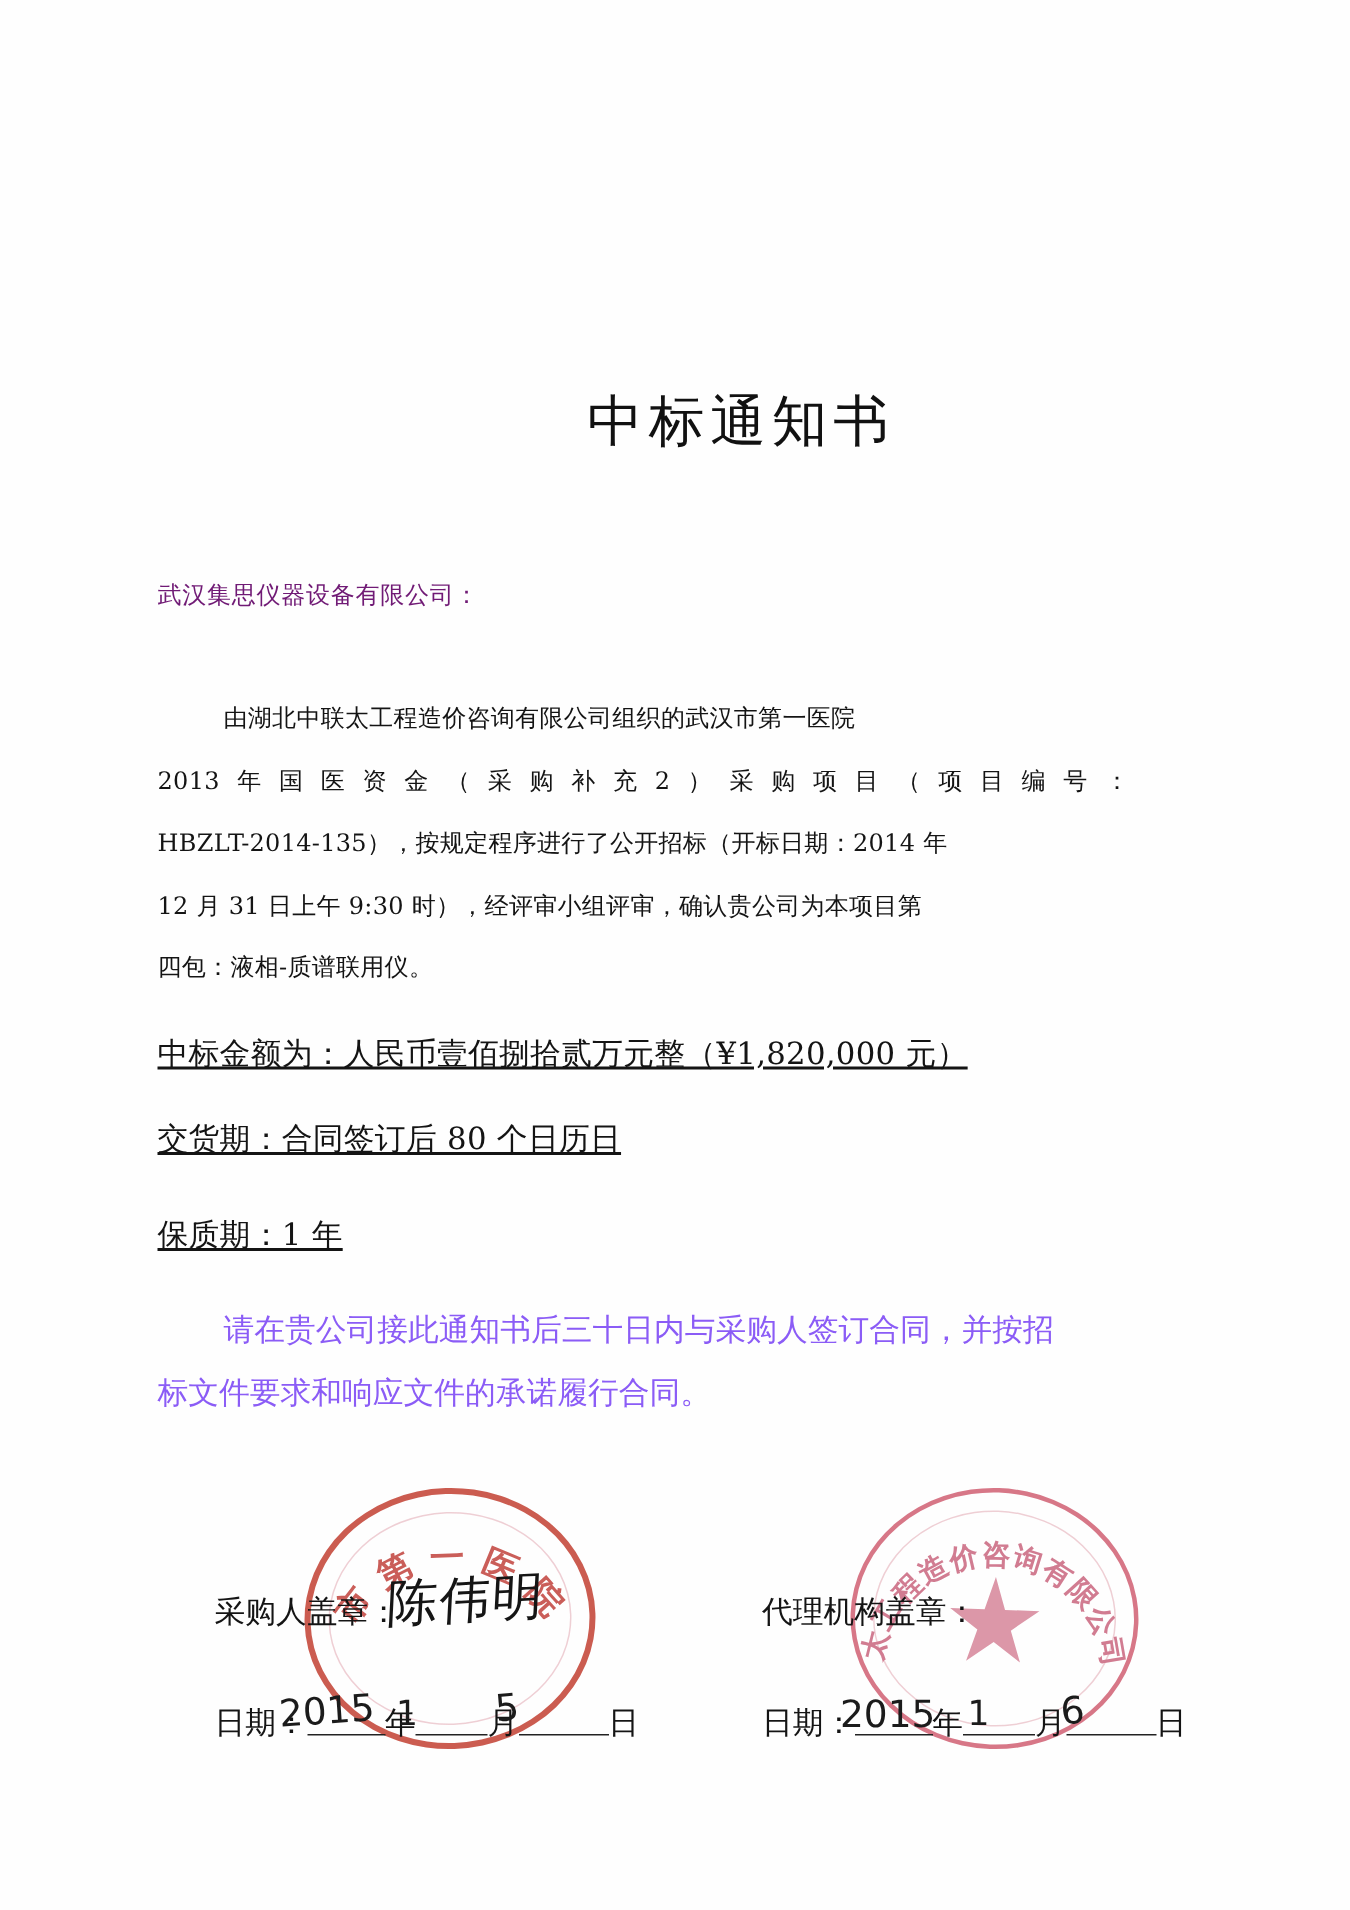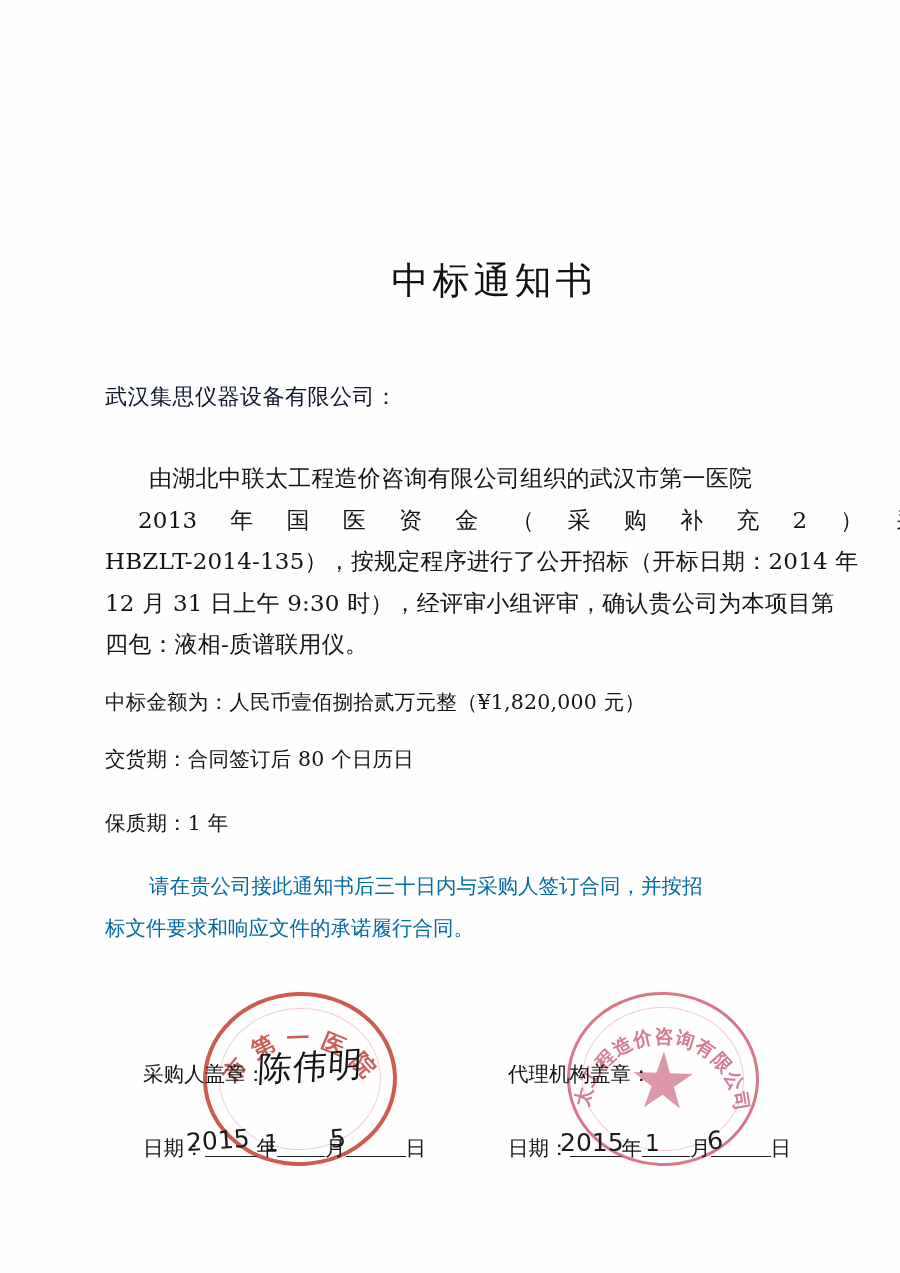--- a/index.html
+++ b/index.html
@@ -40,66 +40,66 @@
 
   
   .body-block {
     position: absolute;
     left: 105px;
     top: 382px;
     width: 648px;
   }
 
   .addressee {
-    font-size: 22px;
+    font-size: 16px;
     line-height: 30px;
     letter-spacing: 0.5px;
-    color: #0f172a;
+    color: #701a75;
     margin-bottom: 46px;
   }
 
   .para {
-    font-size: 23px;
+    font-size: 16px;
     line-height: 41.5px;
     color: #141414;
     letter-spacing: 0.2px;
   }
 
   .para .line {
     display: block;
     white-space: nowrap;
   }
   .para .line.justify {
     display: flex;
     justify-content: space-between;
   }
   .para .line.justify > span {
     display: inline-block;
-    margin-left: 33px;
   }
   .indent {
     display: inline-block;
     width: 44px;
   }
 
   .gap-sm { height: 16px; }
   .gap-md { height: 22px; }
 
   .info-line {
     font-size: 20.5px;
     line-height: 41.5px;
     color: #141414;
     letter-spacing: 0.2px;
     white-space: nowrap;
+    text-decoration: underline;
   }
 
   .closing {
     font-size: 20.5px;
     line-height: 41.5px;
-    color: #0369a1;
+    color: #8b5cf6;
   }
   .closing .line {
     display: block;
     white-space: nowrap;
   }
 
   
   .sig-area {
     position: absolute;
     left: 0;

